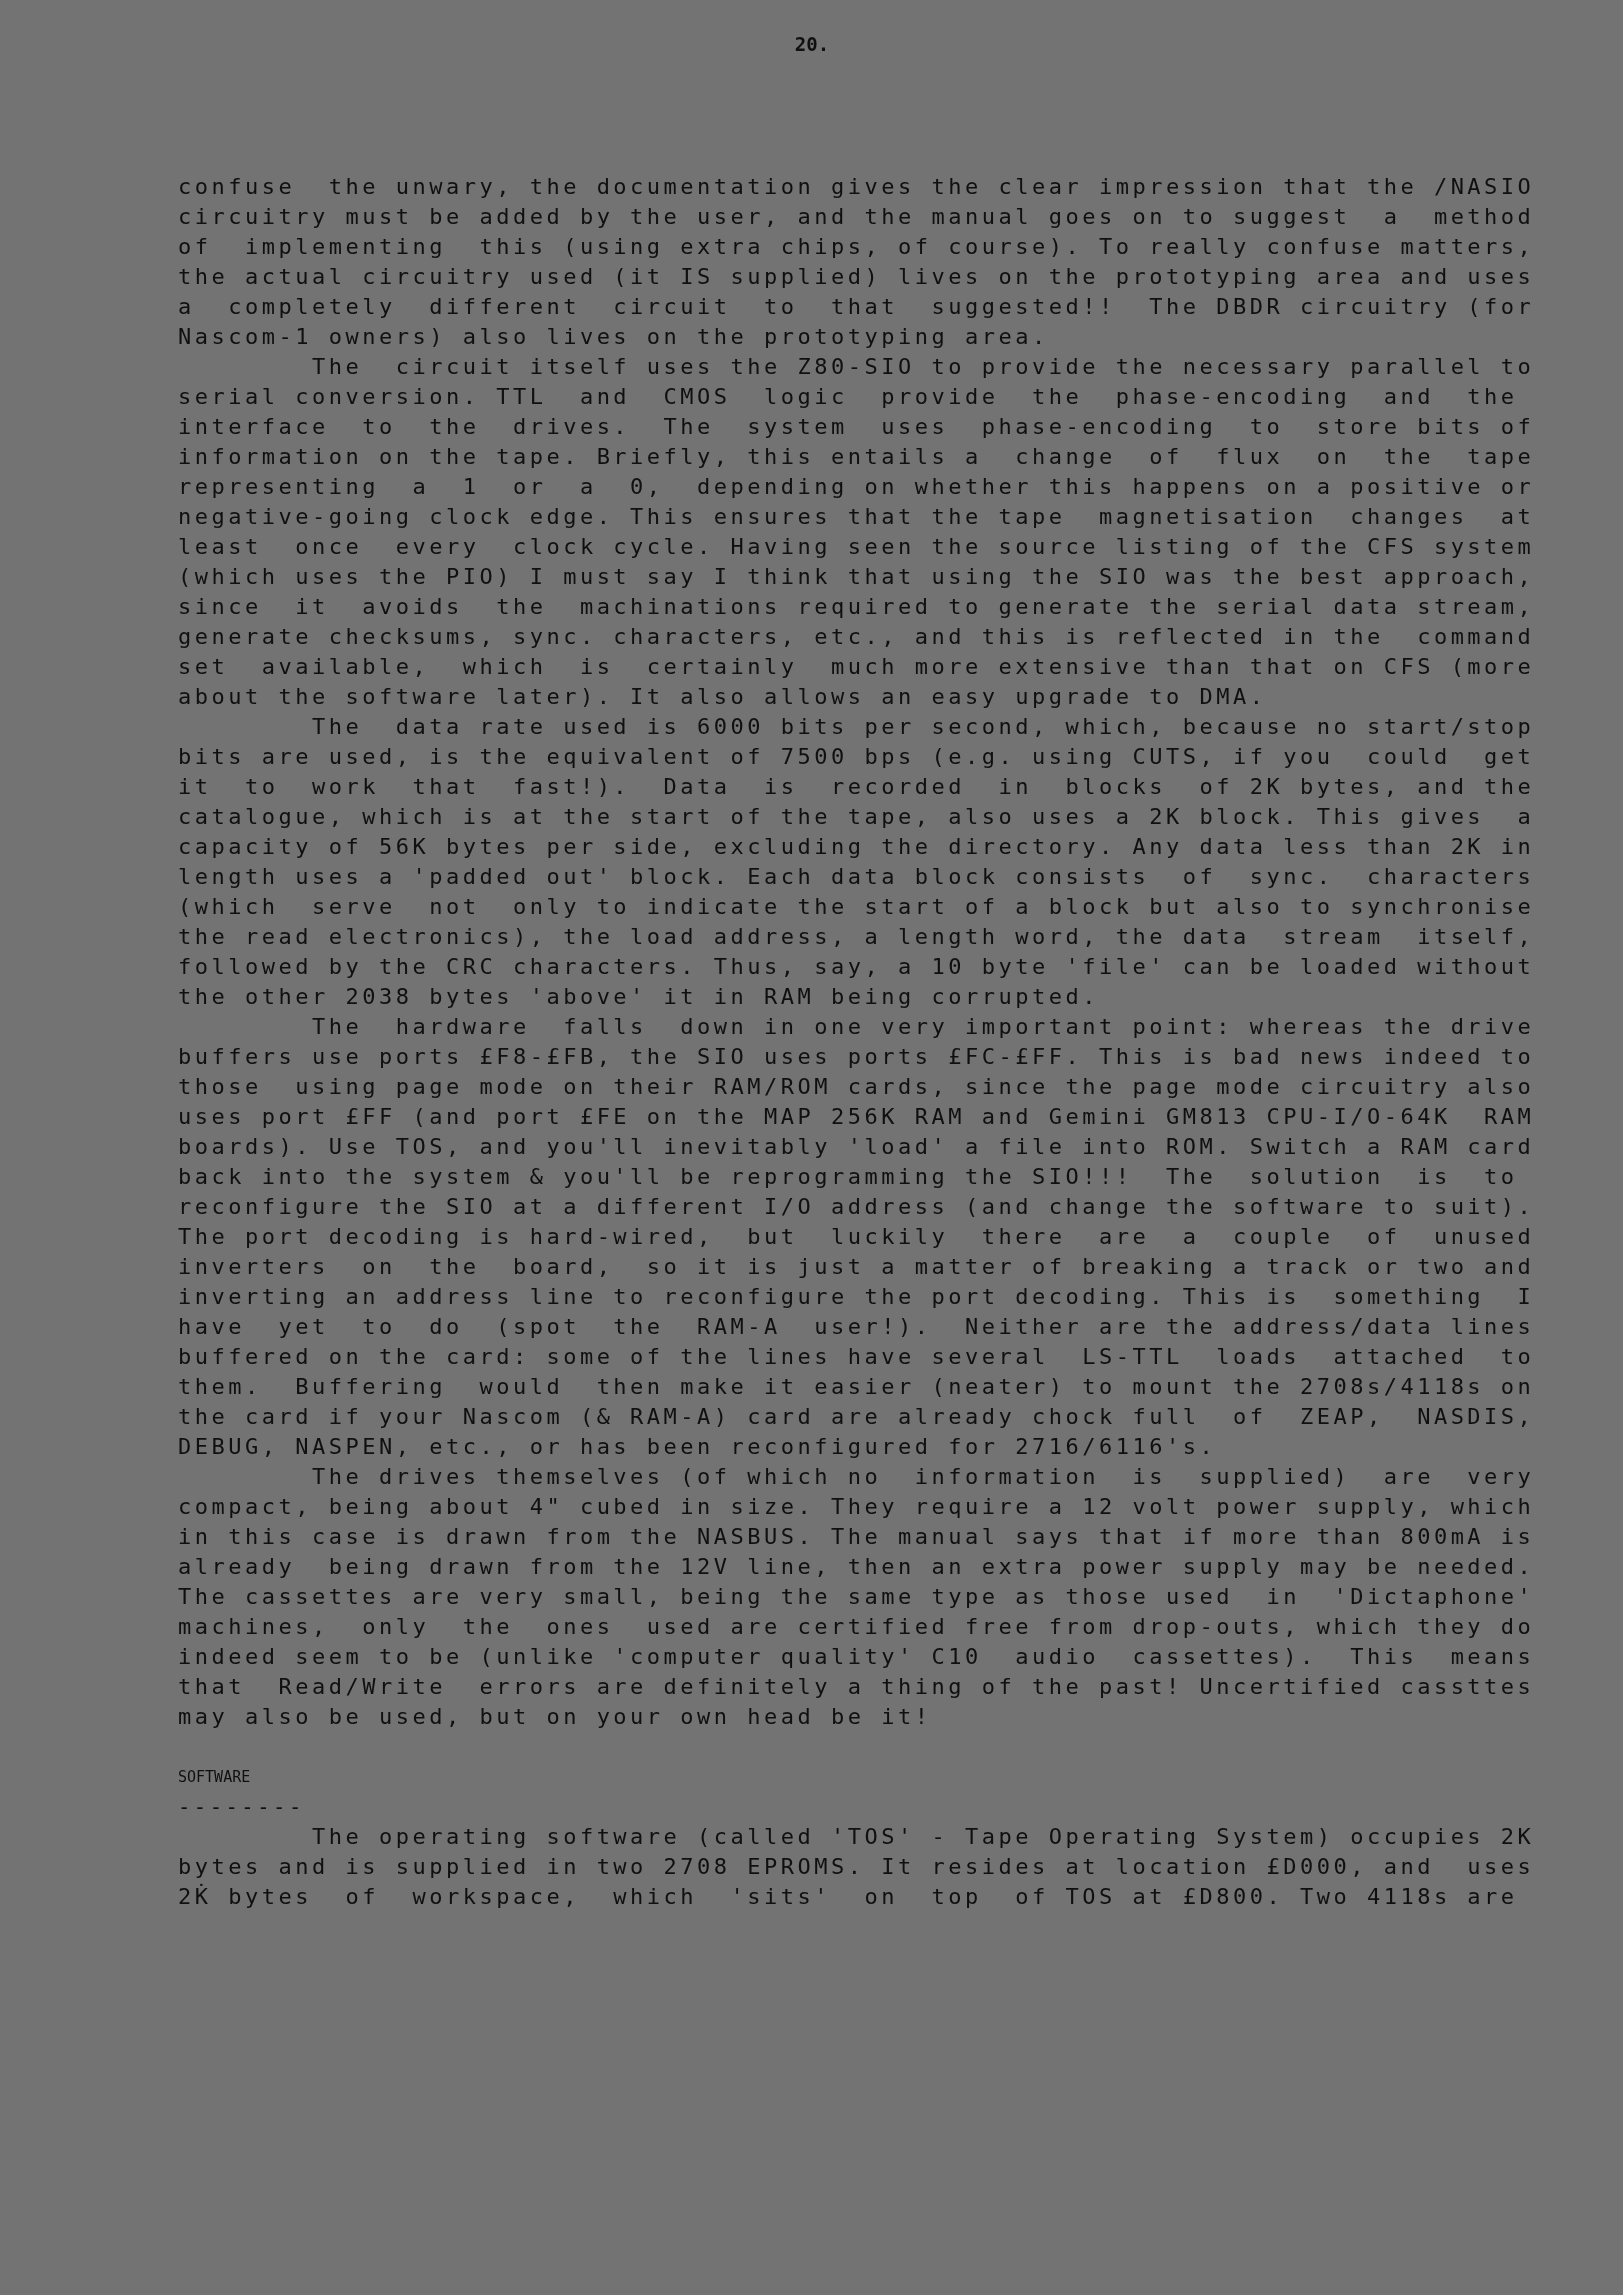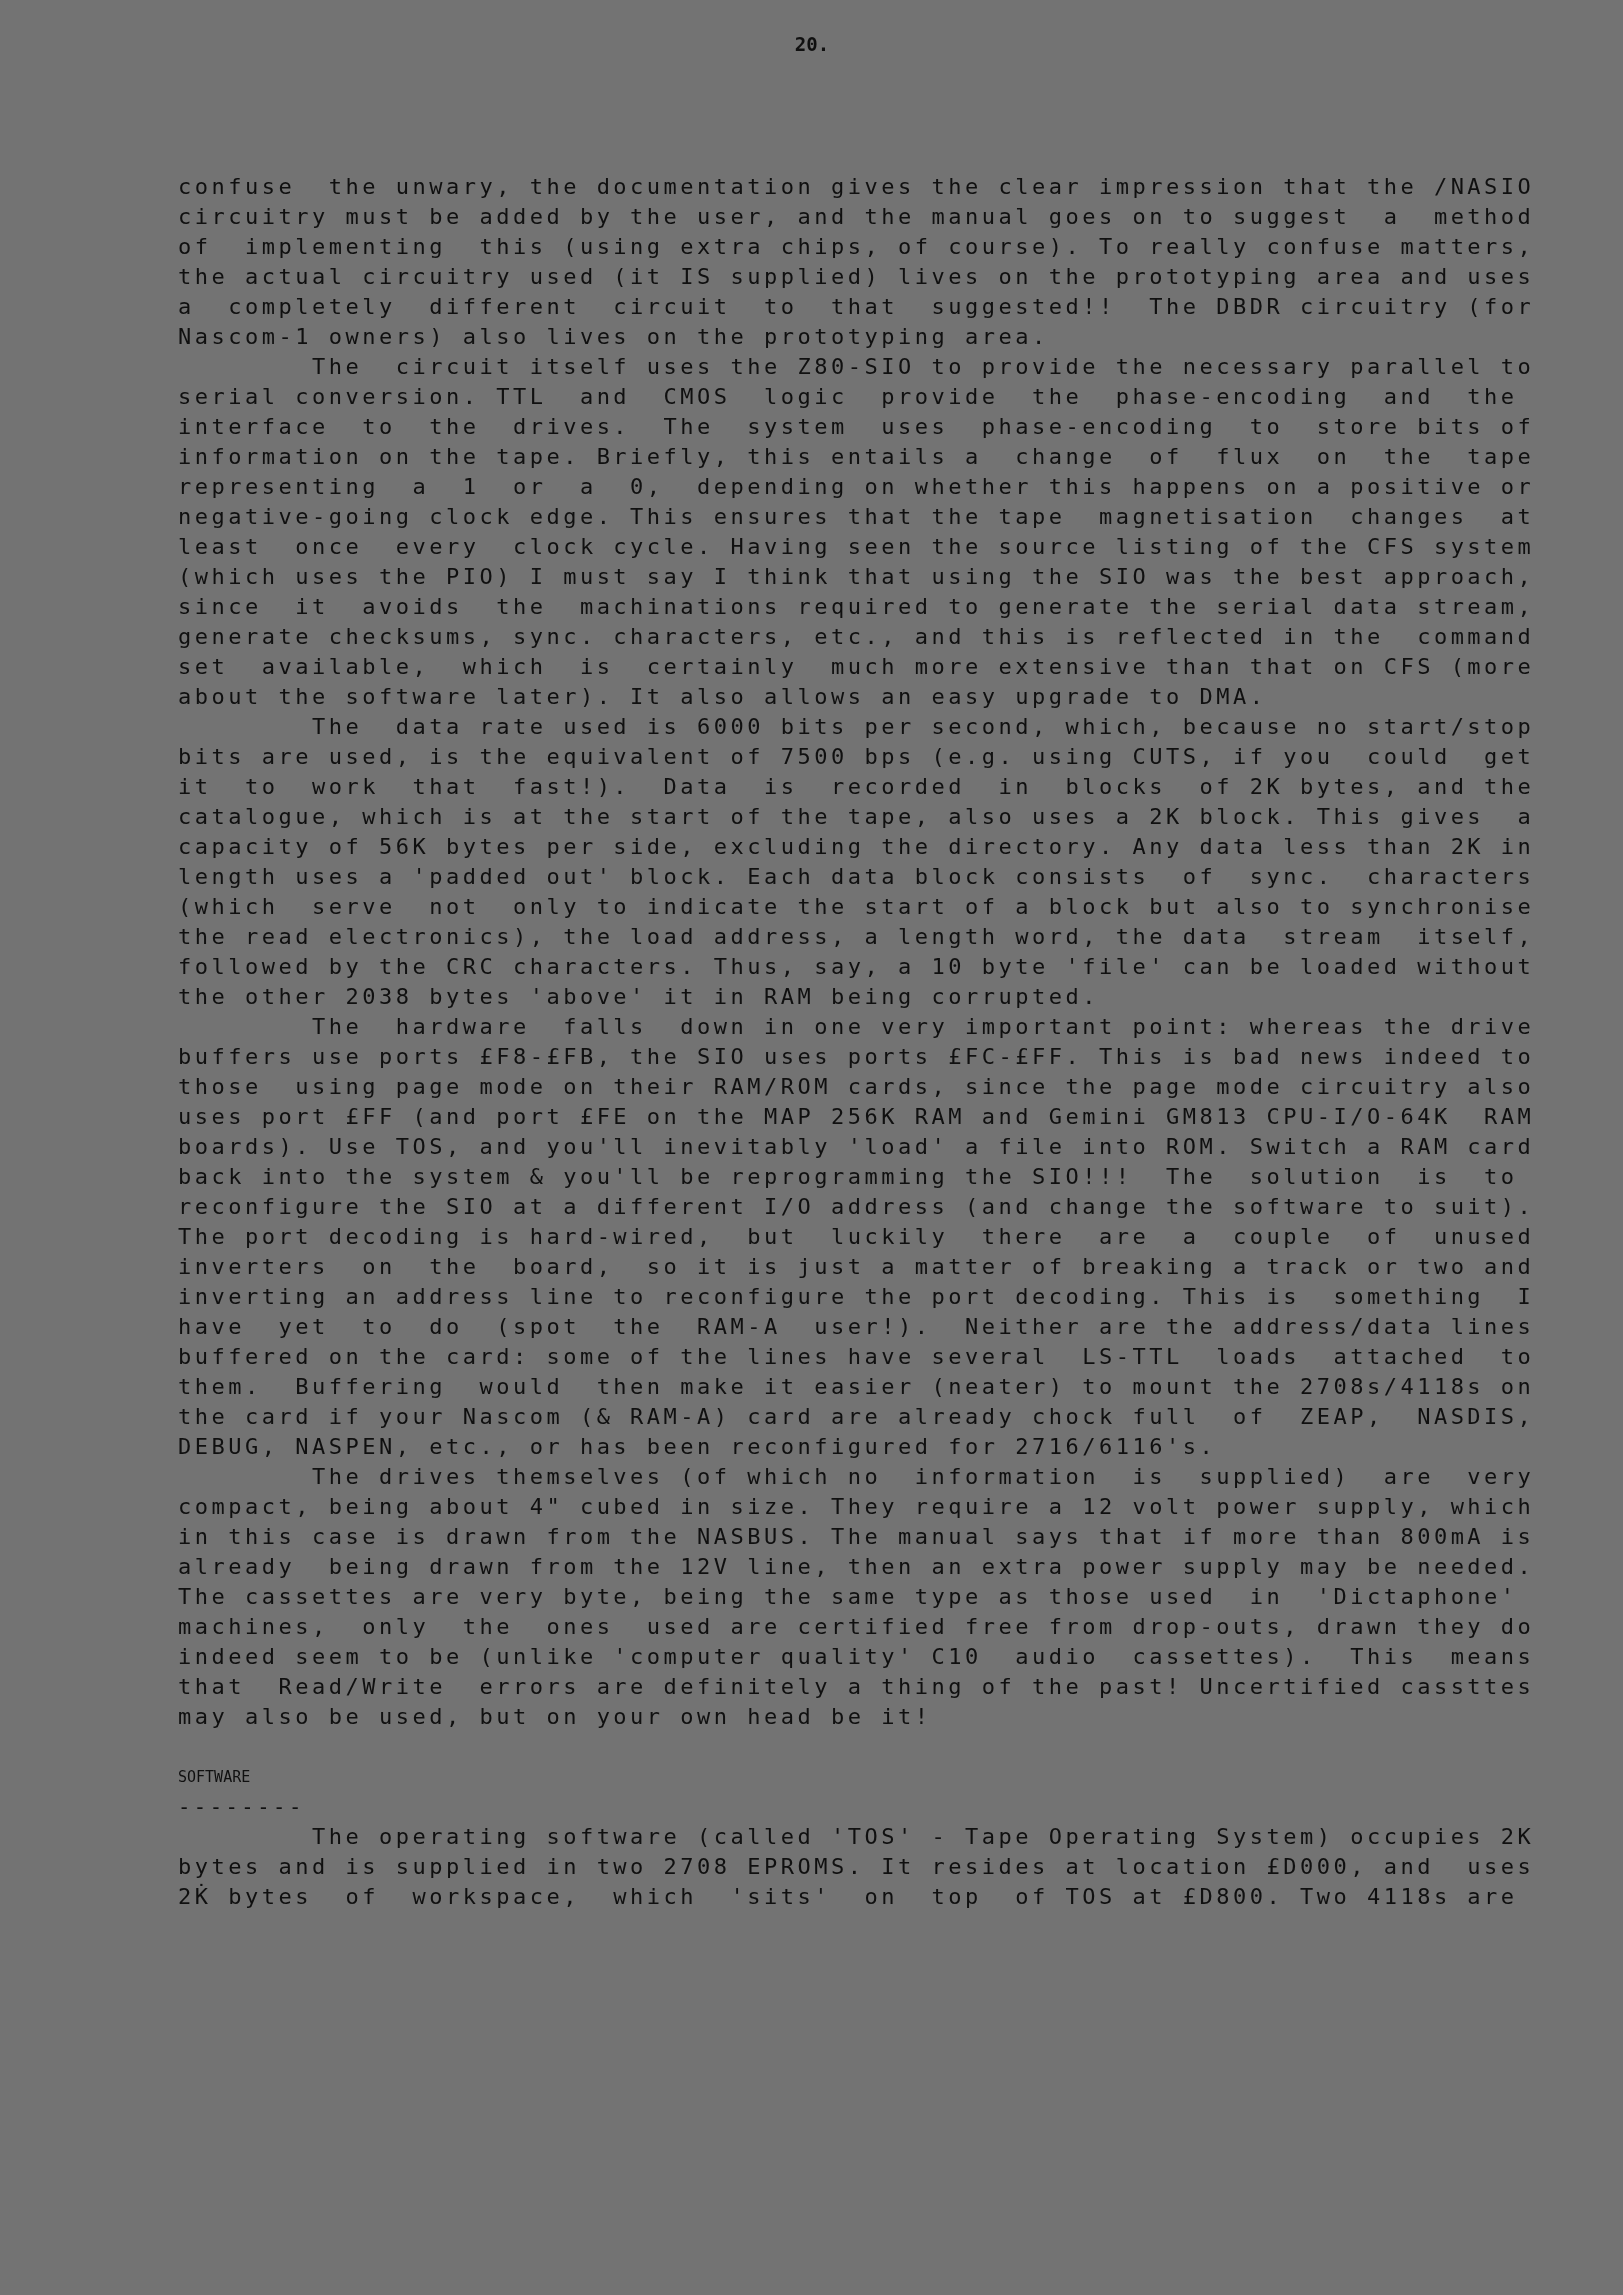--- a/index.html
+++ b/index.html
@@ -144,22 +144,22 @@
       <span class="line" style="letter-spacing: 3.5px;">them.  Buffering  would  then make it easier (neater) to mount the 2708s/4118s on</span>
       <span class="line" style="letter-spacing: 3.5px;">the card if your Nascom (&amp; RAM-A) card are already chock full  of  ZEAP,  NASDIS,</span>
       <span class="line" style="letter-spacing: 3.5px;">DEBUG, NASPEN, etc., or has been reconfigured for 2716/6116's.</span>
     </div>
 
     <div class="para">
       <span class="line" style="letter-spacing: 3.5px;">        The drives themselves (of which no  information  is  supplied)  are  very</span>
       <span class="line" style="letter-spacing: 3.5px;">compact, being about 4" cubed in size. They require a 12 volt power supply, which</span>
       <span class="line" style="letter-spacing: 3.5px;">in this case is drawn from the NASBUS. The manual says that if more than 800mA is</span>
       <span class="line" style="letter-spacing: 3.5px;">already  being drawn from the 12V line, then an extra power supply may be needed.</span>
-      <span class="line" style="letter-spacing: 3.5px;">The cassettes are very byte, being the same type as those used  in  'Dictaphone'</span>
-      <span class="line" style="letter-spacing: 3.5px;">machines,  only  the  ones  used are certified free from drop-outs, drawn they do</span>
+      <span class="line" style="letter-spacing: 3.5px;">The cassettes are very small, being the same type as those used  in  'Dictaphone'</span>
+      <span class="line" style="letter-spacing: 3.5px;">machines,  only  the  ones  used are certified free from drop-outs, which they do</span>
       <span class="line" style="letter-spacing: 3.5px;">indeed seem to be (unlike 'computer quality' C10  audio  cassettes).  This  means</span>
       <span class="line" style="letter-spacing: 3.5px;">that  Read/Write  errors are definitely a thing of the past! Uncertified cassttes</span>
       <span class="line" style="letter-spacing: 3.5px;">may also be used, but on your own head be it!</span>
     </div>
 
     <span class="spacer"></span>
 
     <span class="section-head">SOFTWARE</span>
     <span class="section-rule" style="letter-spacing: 3.5px;">--------</span>
 

